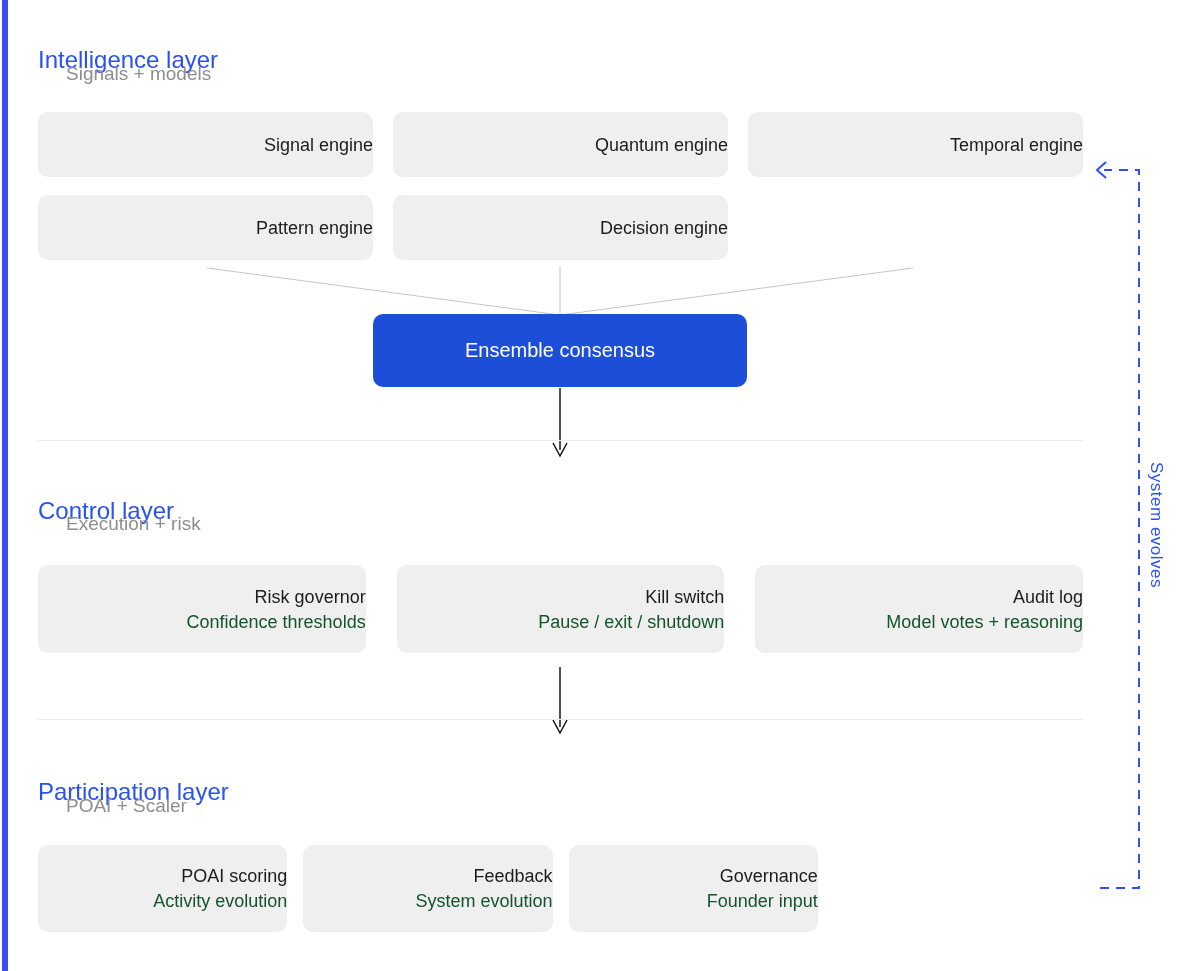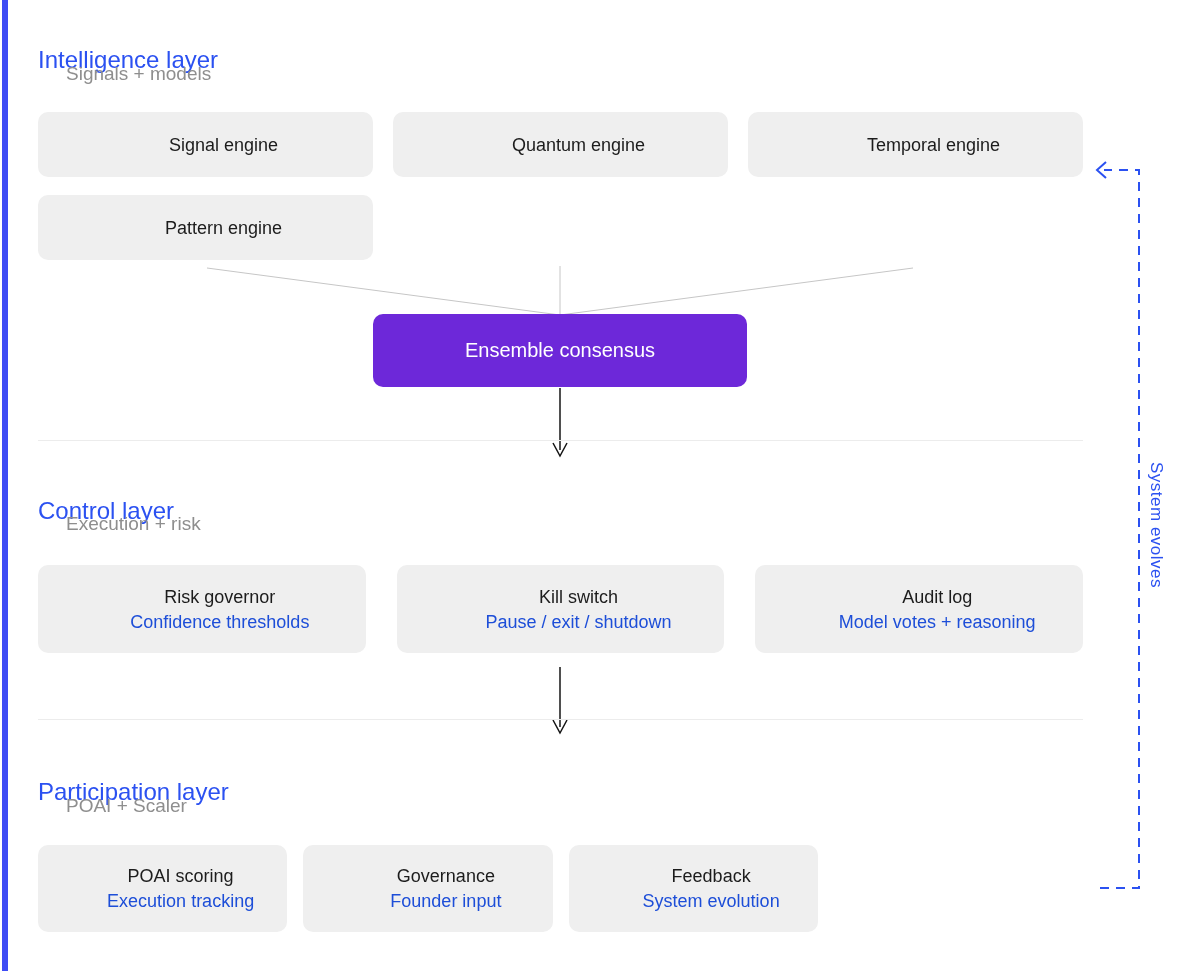--- a/index.html
+++ b/index.html
@@ -9,30 +9,30 @@
   }
   .accent-bar{position:absolute;left:2px;top:0;width:6px;height:100%;background:#3e4cf4;}
   .section-title{position:absolute;left:38px;font-size:24px;font-weight:400;color:#2b51f1;line-height:28px;}
   .section-sub{position:absolute;left:38px;font-size:19px;font-weight:400;color:#8e8e8e;line-height:24px;margin-left:28px;}
   .grid{position:absolute;left:38px;width:1045px;display:grid;}
   .grid-intel{top:112px;grid-template-columns:repeat(3,1fr);column-gap:20px;row-gap:18px;}
   .grid-control{top:565px;grid-template-columns:repeat(3,1fr);column-gap:31px;}
   .grid-part{top:845px;grid-template-columns:repeat(4,1fr);column-gap:16px;}
   .node{
     background:#efefef;border-radius:10px;display:flex;flex-direction:column;
-    align-items:center;justify-content:center;text-align:center;padding-left:36px;
+    align-items:flex-end;justify-content:center;text-align:center;padding-left:36px;
   }
   .node-intel{height:65px;}
   .node-control{height:88px;}
   .node-part{height:87px;}
   .node-title{font-size:18px;color:#1c1c1c;line-height:26px;}
-  .node-sub{font-size:18px;color:#1d4ed8;line-height:25px;}
+  .node-sub{font-size:18px;color:#14532d;line-height:25px;}
   .consensus{
     position:absolute;left:373px;top:314px;width:374px;height:73px;border-radius:10px;
-    background:#6d28d9;color:#ffffff;font-size:20px;display:flex;align-items:center;
+    background:#1d4ed8;color:#ffffff;font-size:20px;display:flex;align-items:center;
     justify-content:center;border:none;
   }
   .divider{position:absolute;left:38px;width:1045px;height:1px;background:#ececec;}
   .divider-1{top:440px;}
   .divider-2{top:719px;}
   .connectors{position:absolute;left:0;top:0;width:1200px;height:971px;pointer-events:none;}
   .evolve-label{
     position:absolute;left:1146px;top:462px;writing-mode:vertical-rl;
     font-size:17px;color:#2b51f1;letter-spacing:0.5px;white-space:nowrap;
   }
@@ -73,20 +73,23 @@
     </div>
     <div class="node node-intel">
       <span class="node-title">Quantum engine</span>
     </div>
     <div class="node node-intel">
       <span class="node-title">Temporal engine</span>
     </div>
     <div class="node node-intel">
       <span class="node-title">Pattern engine</span>
     </div>
+    <div class="node node-intel">
+      <span class="node-title">Decision engine</span>
+    </div>
   </div>
 
   <div class="consensus">Ensemble consensus</div>
 
   <div class="divider divider-1"></div>
 
   <h2 class="section-title" style="top:477px">Control layer</h2>
   <div class="section-sub" style="top:512px">Execution + risk</div>
 
   <div class="grid grid-control">
@@ -105,27 +108,27 @@
   </div>
 
   <div class="divider divider-2"></div>
 
   <h2 class="section-title" style="top:758px">Participation layer</h2>
   <div class="section-sub" style="top:794px">POAI + Scaler</div>
 
   <div class="grid grid-part">
     <div class="node node-part">
       <span class="node-title">POAI scoring</span>
-      <span class="node-sub">Execution tracking</span>
+      <span class="node-sub">Activity evolution</span>
+    </div>
+    <div class="node node-part">
+      <span class="node-title">Feedback</span>
+      <span class="node-sub">System evolution</span>
     </div>
     <div class="node node-part">
       <span class="node-title">Governance</span>
       <span class="node-sub">Founder input</span>
-    </div>
-    <div class="node node-part">
-      <span class="node-title">Feedback</span>
-      <span class="node-sub">System evolution</span>
     </div>
   </div>
 
   <div class="evolve-label">System evolves</div>
 
 </div>
 
 </body></html>

